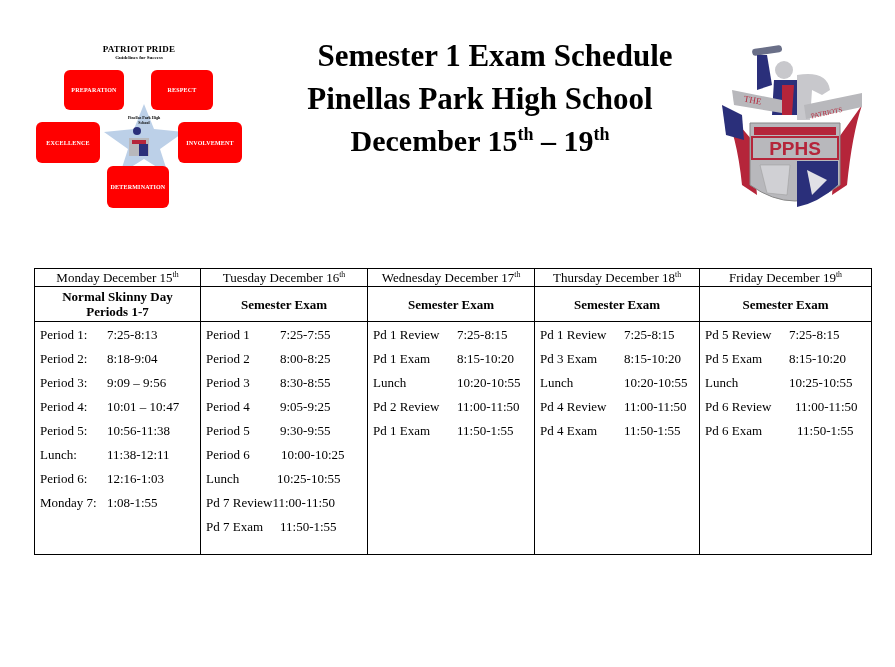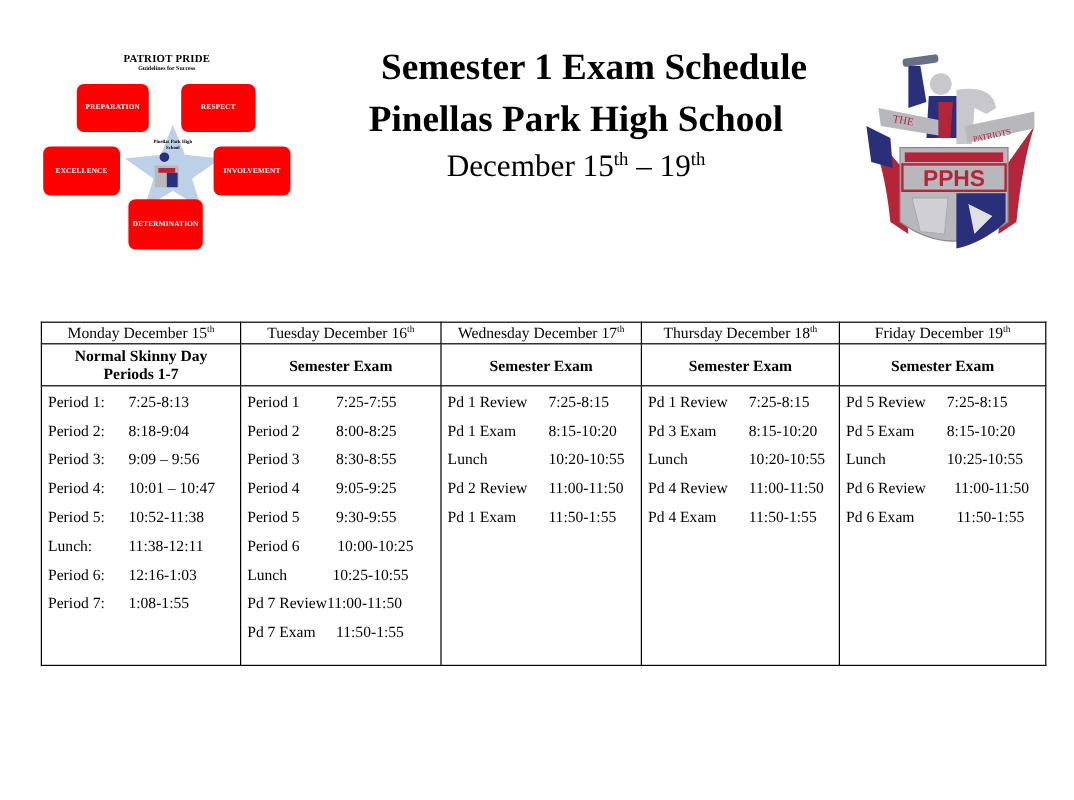--- a/index.html
+++ b/index.html
@@ -10,21 +10,21 @@
   .pride .ptitle { position:absolute; left:0; width:210px; top:2px; text-align:center; font-weight:bold; font-size:9px; letter-spacing:0.2px; }
   .pride .psub { position:absolute; left:0; width:210px; top:13px; text-align:center; font-weight:bold; font-size:5px; }
   .pride .star { position:absolute; left:70px; top:62px; width:80px; height:70px; }
   .pride .box { position:absolute; background:#f00; border-radius:6px; color:#fff; font-weight:bold; font-size:6px; display:flex; align-items:center; justify-content:center; text-align:center; letter-spacing:0.2px; }
   .pride .pphs-small { position:absolute; left:90px; top:73px; width:40px; font-size:4px; font-weight:bold; text-align:center; }
 
   
   .title { position:absolute; left:290px; width:410px; text-align:center; font-weight:bold; }
   .t1 { top:38px; font-size:31px; }
   .t2 { top:81px; font-size:31px; left:280px; width:400px; }
-  .t3 { top:124px; font-size:26px; font-weight:normal; left:300px; width:360px; }
+  .t3 { top:124px; font-size:30px; font-weight:bold; left:300px; width:360px; }
   sup { font-size:60%; vertical-align:super; line-height:0; }
 
   
   .crest { position:absolute; left:712px; top:45px; width:165px; height:170px; }
 
   
   table.sched { position:absolute; left:34px; top:268px; width:837px; border-collapse:collapse; table-layout:fixed; font-size:13px;border-radius:14px; }
   table.sched td, table.sched th { border:1px solid #000; padding:0; }
   .dayhdr { text-align:center; font-weight:normal; height:17px; line-height:17px; font-size:13px; }
   .typehdr { text-align:center; font-weight:bold; height:34px; line-height:15px; font-size:13px;margin-top:44px; }
@@ -141,32 +141,32 @@
       <div class="row">
             <span class="lbl" style="width:67px">Period 3:</span>
             <span class="tm">9:09 – 9:56</span>
           </div>
       <div class="row">
             <span class="lbl" style="width:67px">Period 4:</span>
             <span class="tm">10:01 – 10:47</span>
           </div>
       <div class="row">
             <span class="lbl" style="width:67px">Period 5:</span>
-            <span class="tm">10:52-11:38</span>
+            <span class="tm">10:56-11:38</span>
           </div>
       <div class="row">
             <span class="lbl" style="width:67px">Lunch:</span>
             <span class="tm">11:38-12:11</span>
           </div>
       <div class="row">
             <span class="lbl" style="width:67px">Period 6:</span>
             <span class="tm">12:16-1:03</span>
           </div>
       <div class="row">
-            <span class="lbl" style="width:67px">Period 7:</span>
+            <span class="lbl" style="width:67px">Monday 7:</span>
             <span class="tm">1:08-1:55</span>
           </div>
     </td>
 
     <td class="body-cell">
       <div class="row">
             <span class="lbl" style="width:74px">Period 1</span>
             <span class="tm">7:25-7:55</span>
           </div>
       <div class="row">

